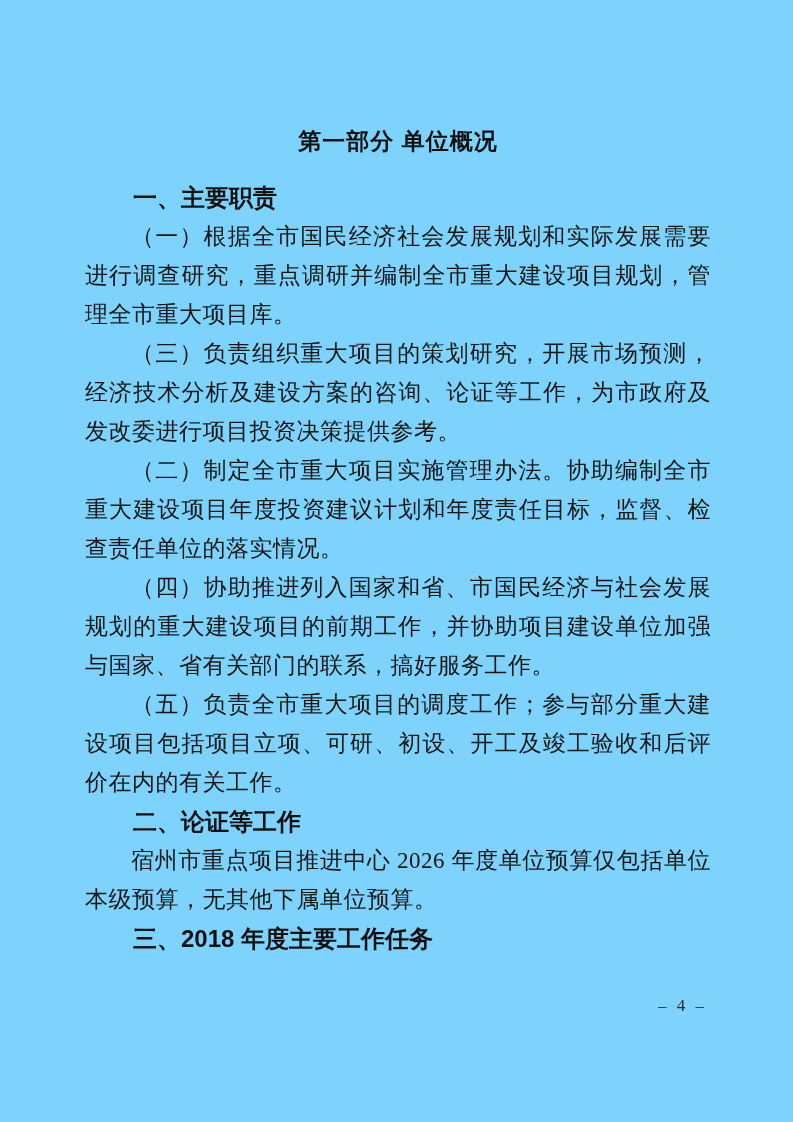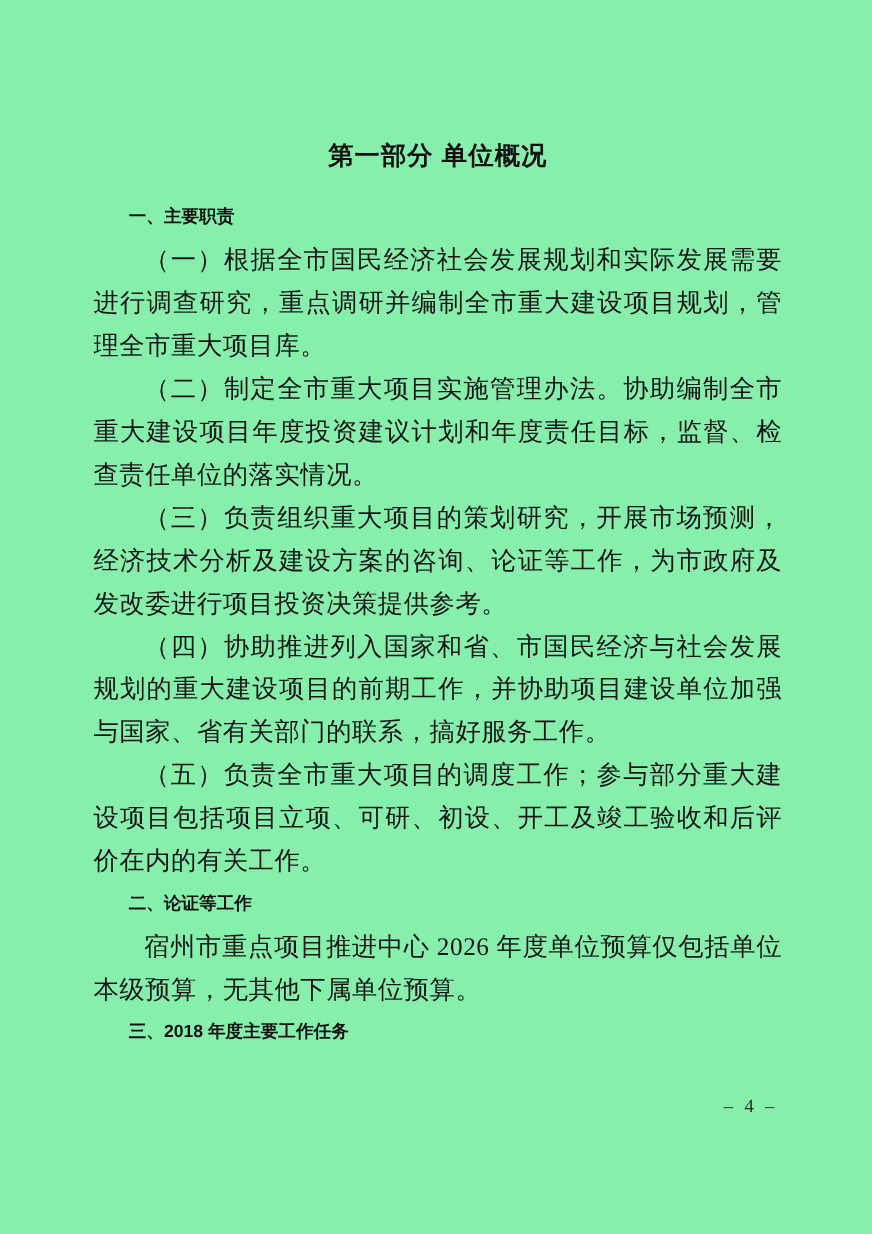--- a/index.html
+++ b/index.html
@@ -5,41 +5,41 @@
   html, body {
     margin: 0;
     padding: 0;
     background: #ffffff;
   }
   .page {
     position: relative;
     width: 793px;
     height: 1122px;
     margin: 0 auto;
-    background: #86efac;
+    background: #7dd3fc;
     box-sizing: border-box;
     padding: 120px 82px 0 85px;
     color: #161616;
     font-family: "Liberation Serif", serif;
     overflow: hidden;
   }
   .doc-title {
     font-family: "Liberation Sans", sans-serif;
     font-weight: bold;
     font-size: 23px;
     line-height: 42px;
     text-align: center;
     letter-spacing: 1px;
     margin: 0 0 16px 0;
     color: #111;
   }
   .sec-heading {
     font-family: "Liberation Sans", sans-serif;
     font-weight: bold;
-    font-size: 16px;
+    font-size: 24px;
     line-height: 39px;
     margin: 0;
     text-indent: 2em;
     color: #111;
   }
   .body-para {
     font-size: 23px;
     line-height: 39px;
     margin: 0;
     text-indent: 2em;
@@ -59,22 +59,22 @@
 </head>
 <body>
 
 <div class="page">
 
   <h1 class="doc-title">第一部分 单位概况</h1>
 
   <h2 class="sec-heading">一、主要职责</h2>
 
   <p class="body-para">（一）根据全市国民经济社会发展规划和实际发展需要进行调查研究，重点调研并编制全市重大建设项目规划，管理全市重大项目库。</p>
+  <p class="body-para">（三）负责组织重大项目的策划研究，开展市场预测，经济技术分析及建设方案的咨询、论证等工作，为市政府及发改委进行项目投资决策提供参考。</p>
   <p class="body-para">（二）制定全市重大项目实施管理办法。协助编制全市重大建设项目年度投资建议计划和年度责任目标，监督、检查责任单位的落实情况。</p>
-  <p class="body-para">（三）负责组织重大项目的策划研究，开展市场预测，经济技术分析及建设方案的咨询、论证等工作，为市政府及发改委进行项目投资决策提供参考。</p>
   <p class="body-para">（四）协助推进列入国家和省、市国民经济与社会发展规划的重大建设项目的前期工作，并协助项目建设单位加强与国家、省有关部门的联系，搞好服务工作。</p>
   <p class="body-para">（五）负责全市重大项目的调度工作；参与部分重大建设项目包括项目立项、可研、初设、开工及竣工验收和后评价在内的有关工作。</p>
 
   <h2 class="sec-heading">二、论证等工作</h2>
 
   <p class="body-para">宿州市重点项目推进中心 2026 年度单位预算仅包括单位本级预算，无其他下属单位预算。</p>
 
   <h2 class="sec-heading">三、2018 年度主要工作任务</h2>
 
   <div class="page-number">– 4 –</div>

